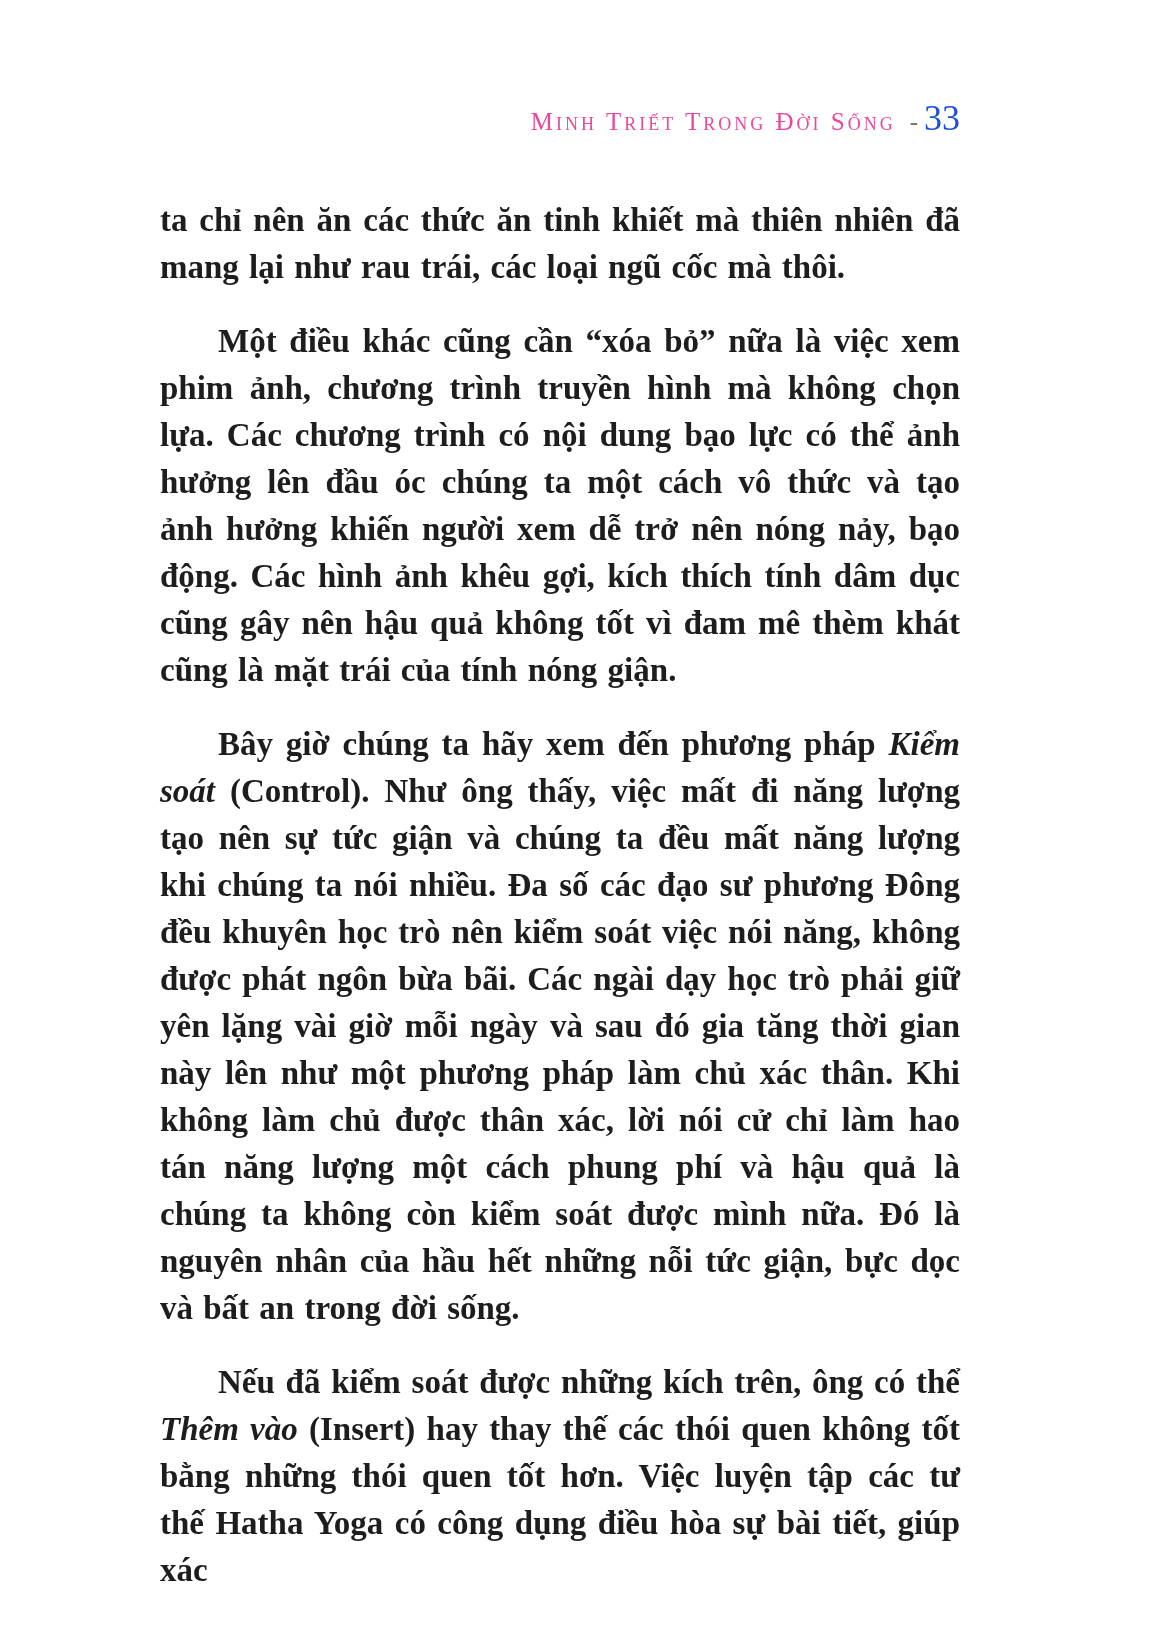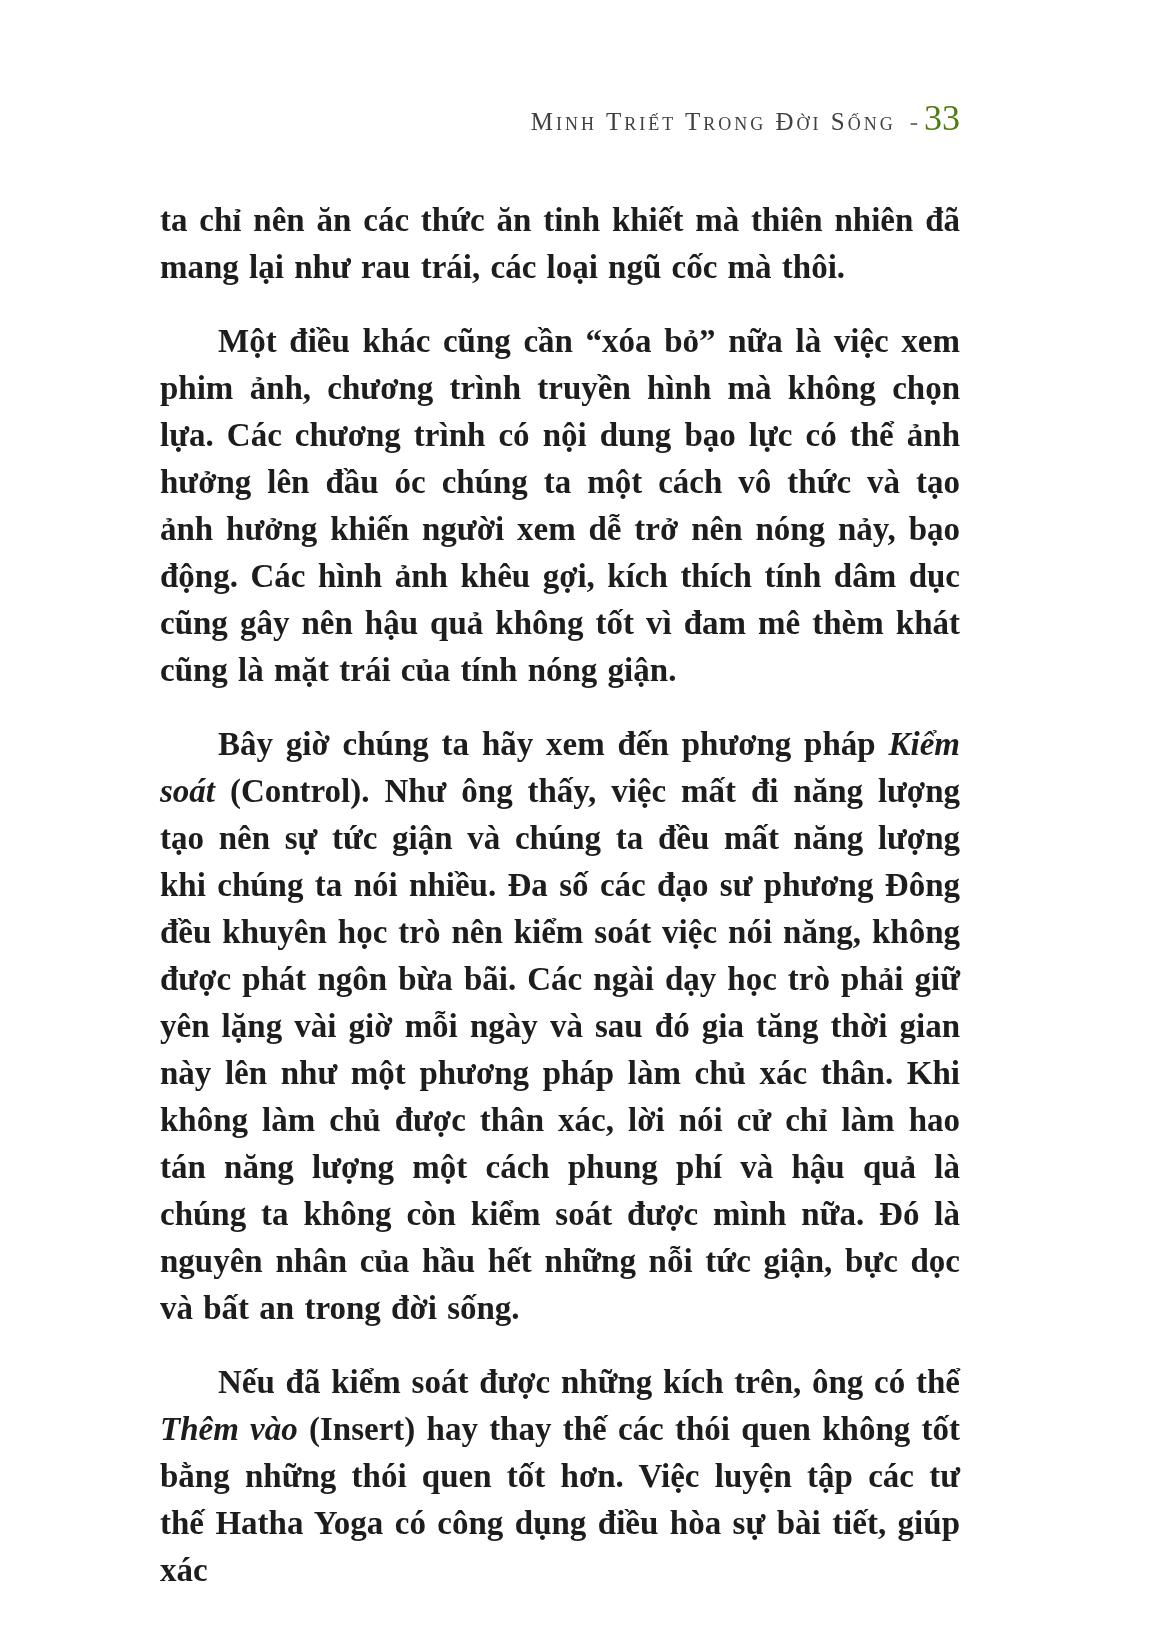--- a/index.html
+++ b/index.html
@@ -24,30 +24,30 @@
   .running-header {
     text-align: right;
     white-space: nowrap;
     margin: 0 0 52px 0;
     line-height: 40px;
   }
   .running-title {
     font-variant: small-caps;
     font-size: 25px;
     letter-spacing: 3px;
-    color: #404040;
+    color: #ec4899;
   }
   .header-sep {
     font-size: 25px;
     color: #6f6f6f;
     padding: 0 6px 0 14px;
   }
   .page-number {
     font-size: 36px;
-    color: #4d7c0f;
+    color: #1d4ed8;
   }
   .body-text {
     color: #1d1d1d;
     font-weight: bold;
   }
   .para {
     font-size: 33px;
     line-height: 47px;
     text-align: justify;
     margin: 0 0 27px 0;

